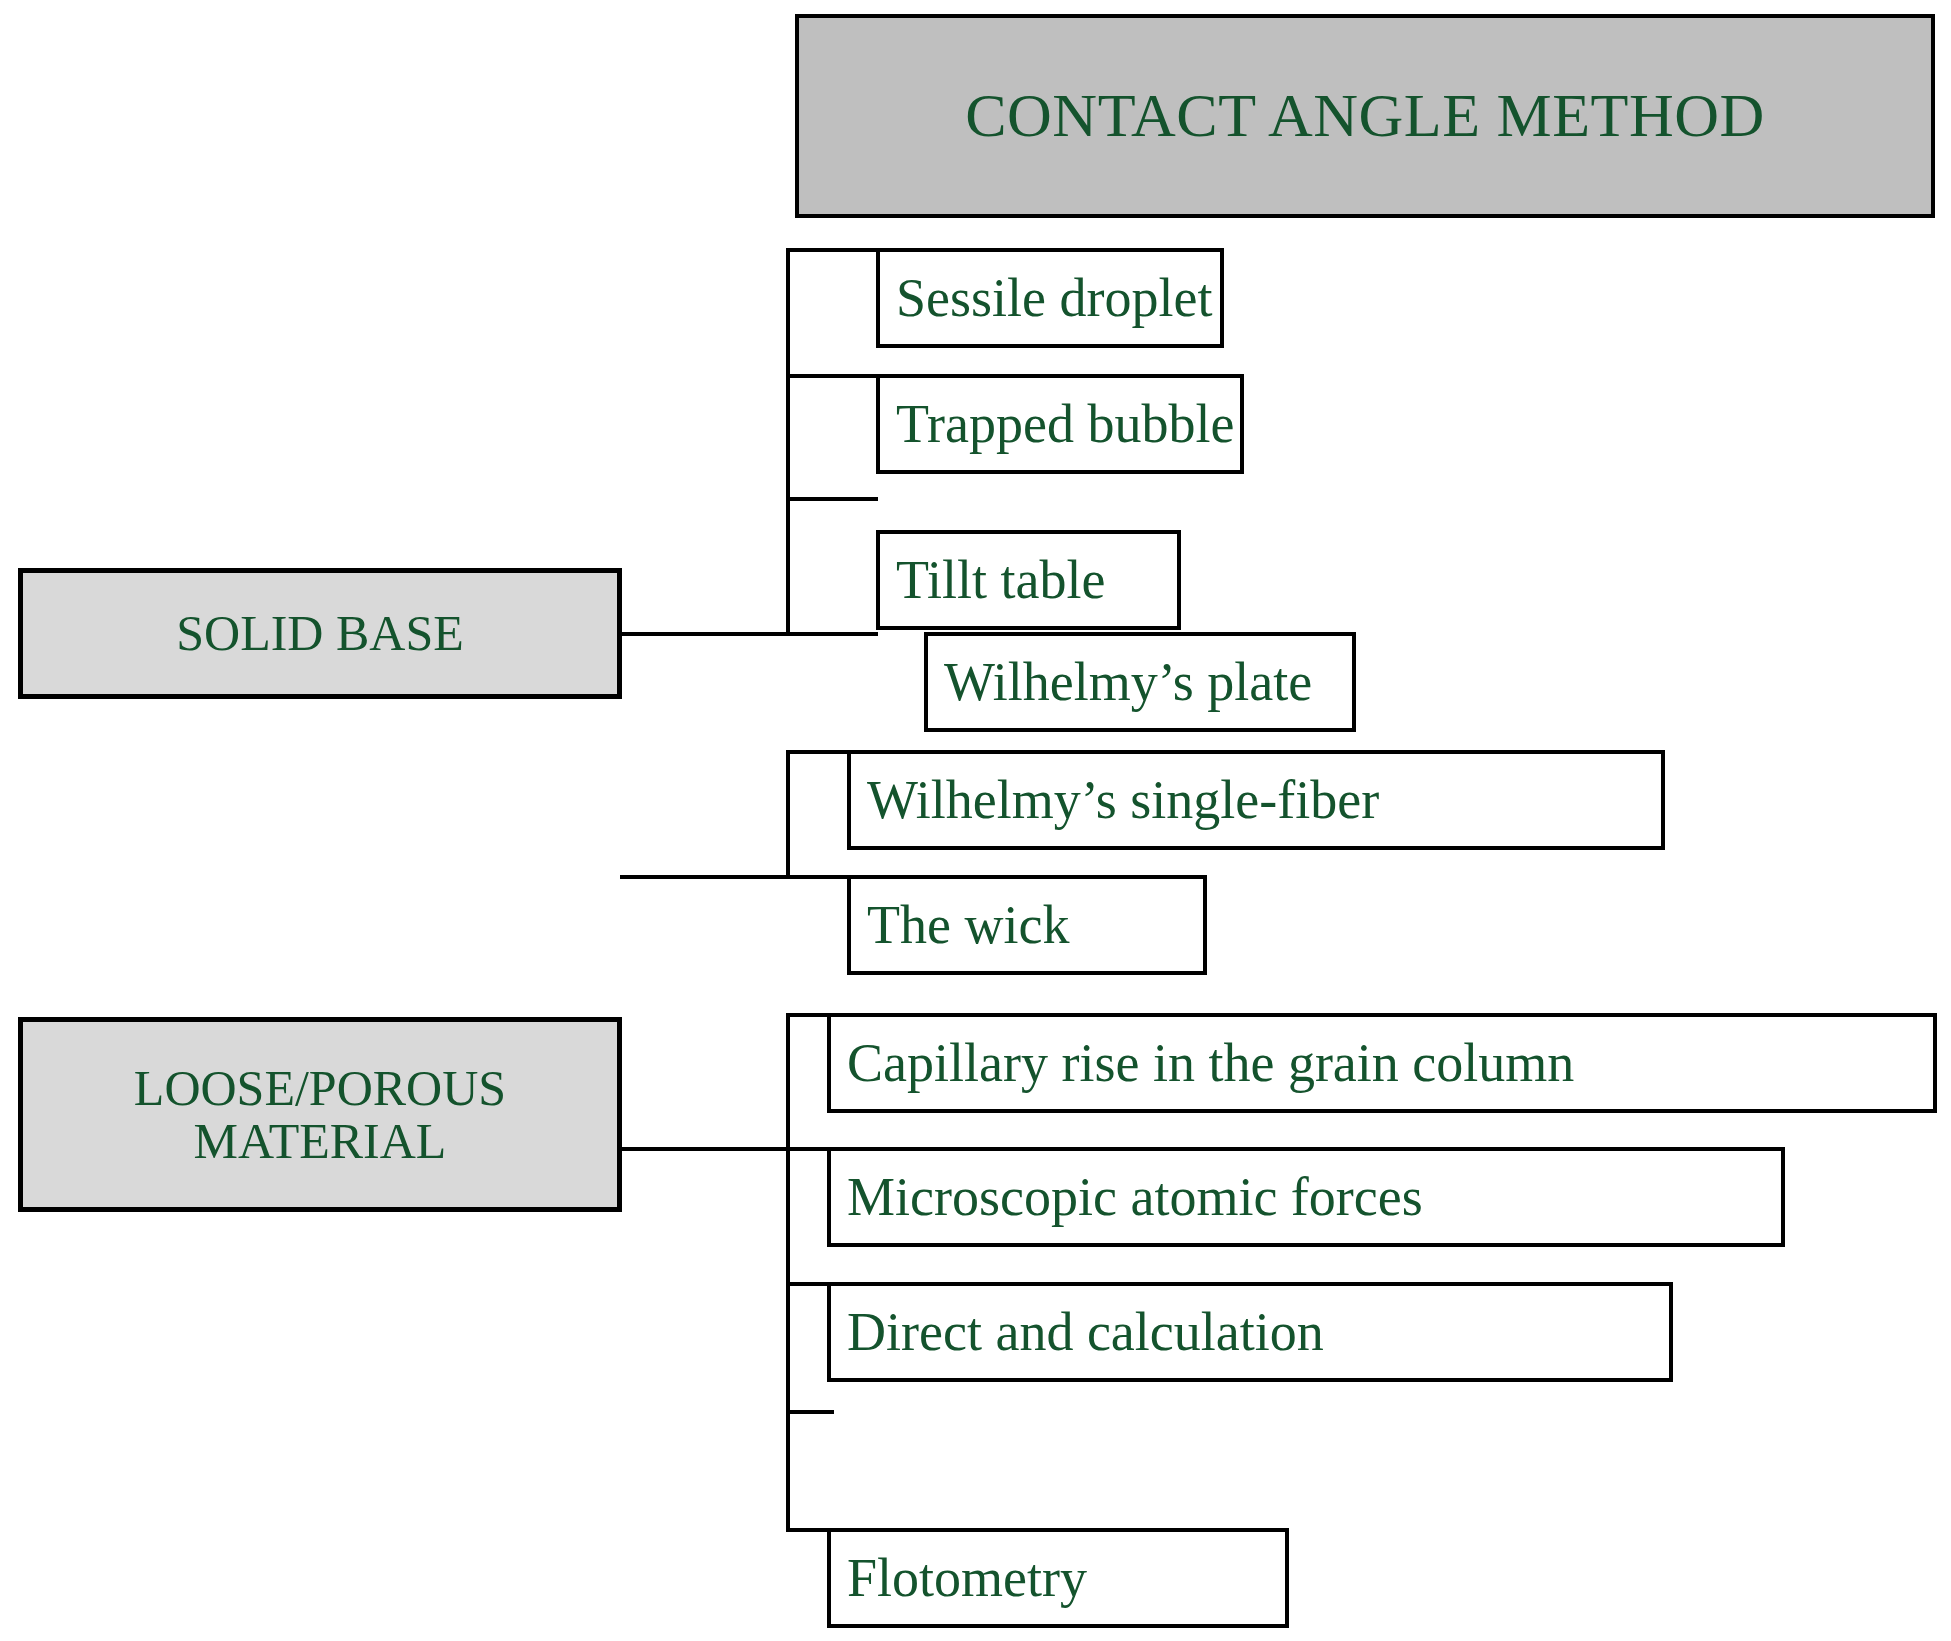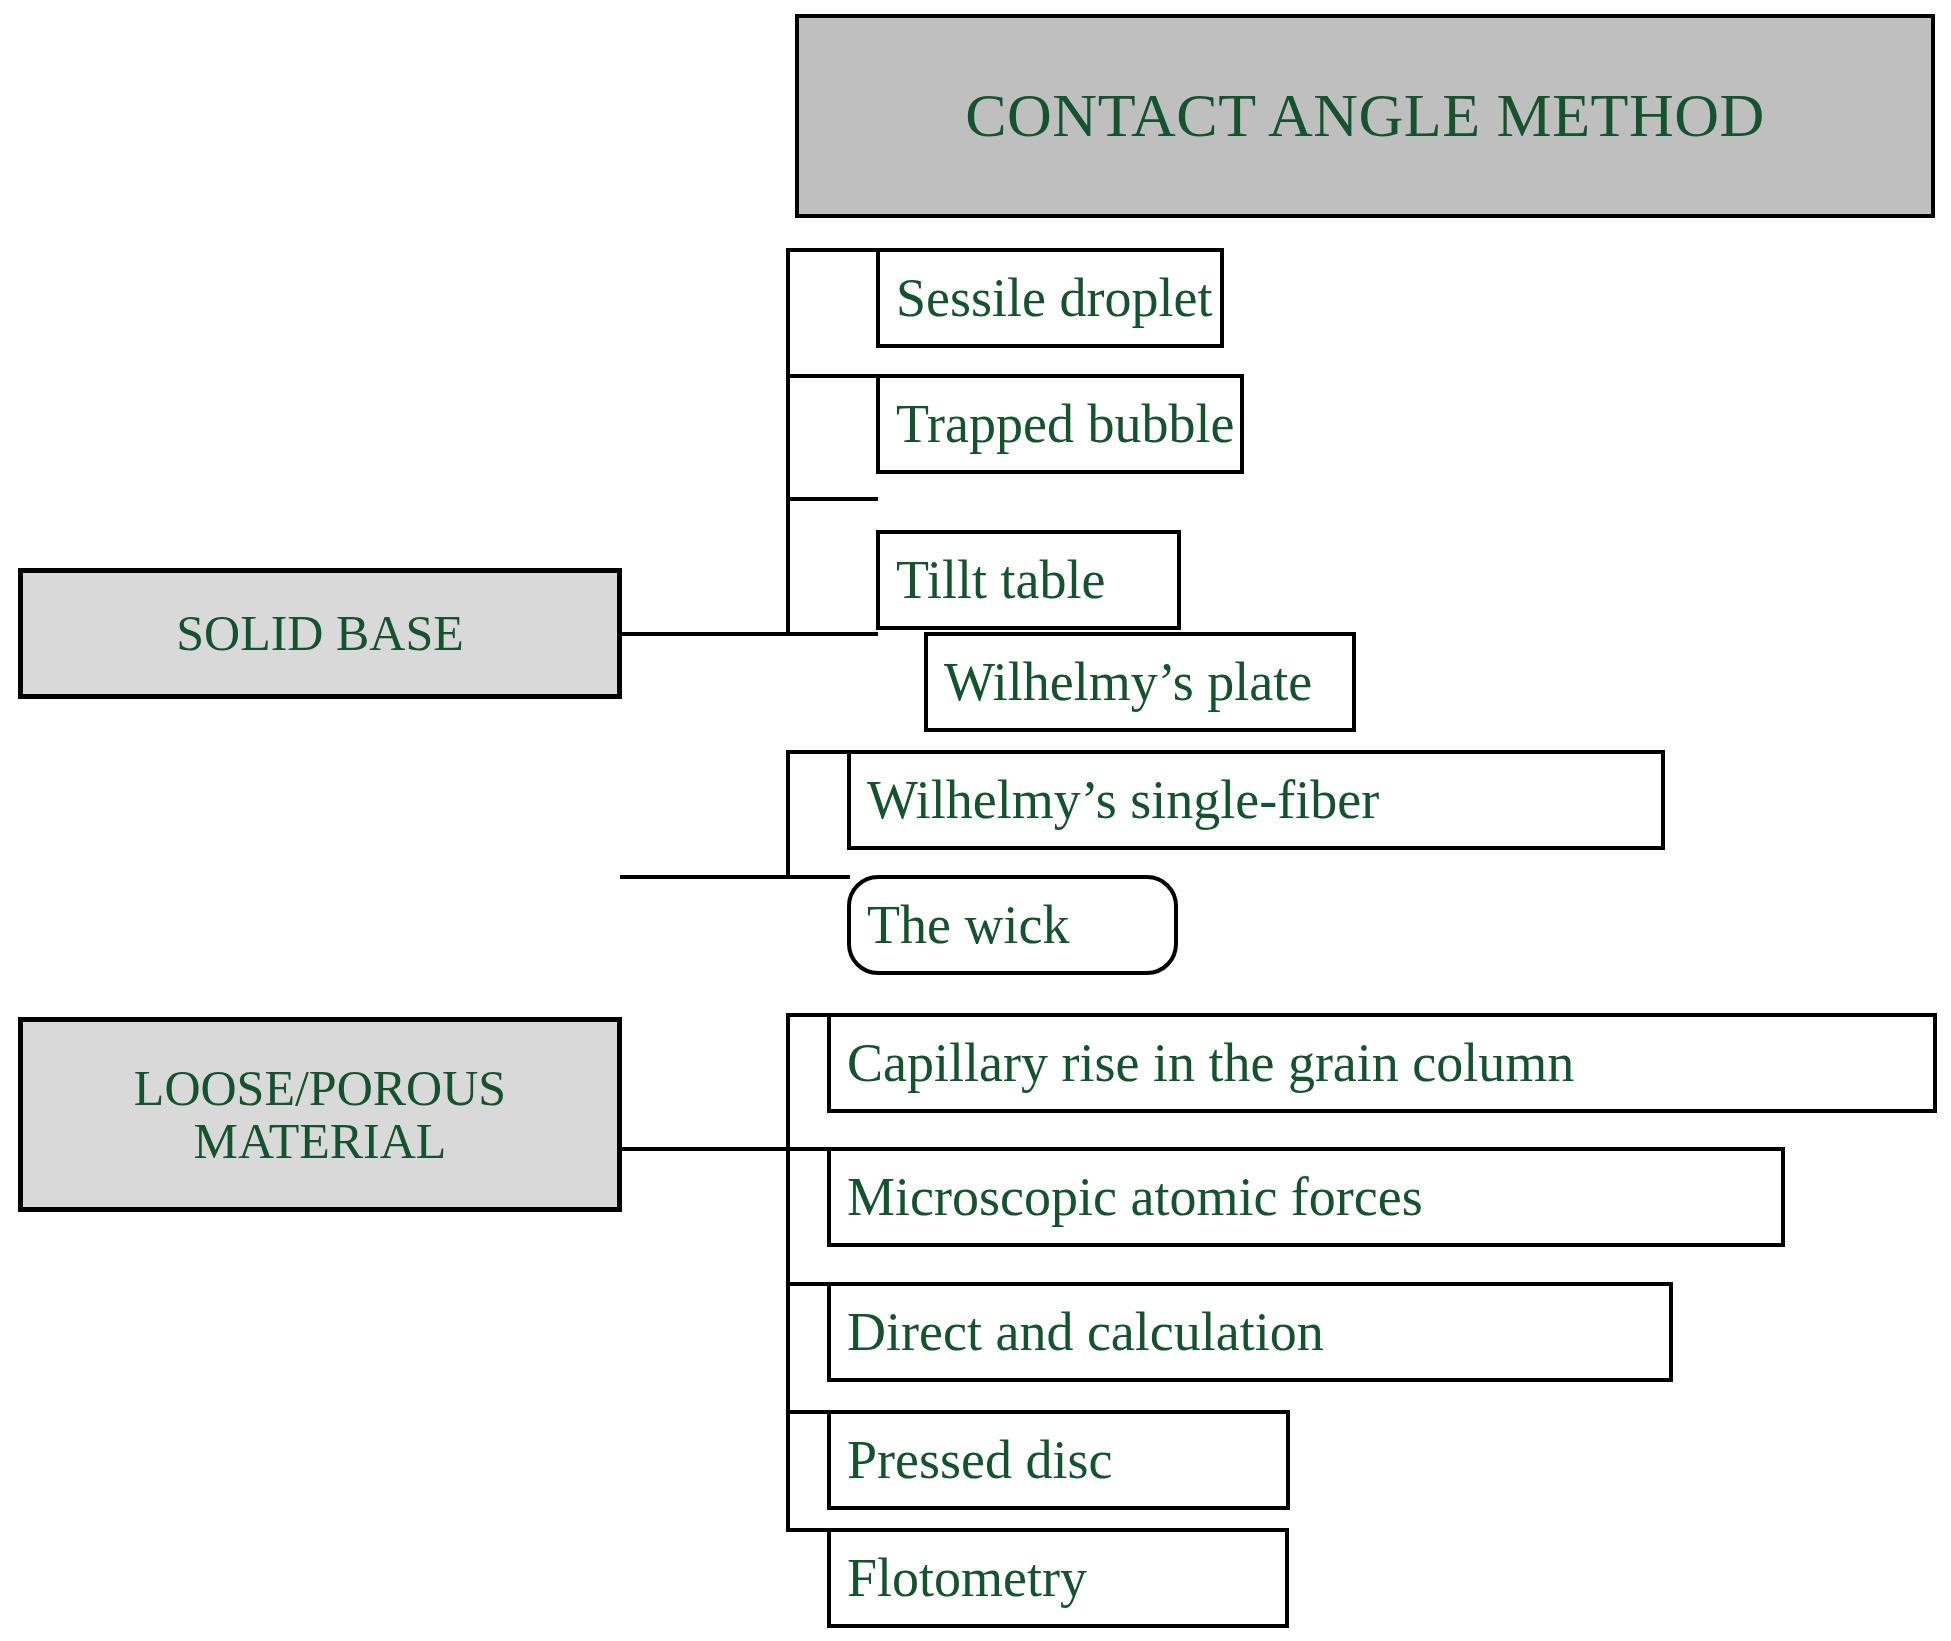--- a/index.html
+++ b/index.html
@@ -91,21 +91,21 @@
 
   <div class="cat-stub" style="left:620px; top:875px; width:170px;"></div>
 
   <div class="trunk" style="left:786px; top:750px; height:129px;"></div>
 
   <div class="stub" style="left:786px; top:750px; width:64px;"></div>
   <div class="stub" style="left:786px; top:875px; width:64px;"></div>
 
   <div class="box leaf-box" style="left:847px; top:750px; width:818px; height:100px;">Wilhelmy’s single-fiber</div>
 
-  <div class="box leaf-box" style="left:847px; top:875px; width:331px; height:100px;border-radius:31px;">The wick</div>
+  <div class="box leaf-box" style="left:847px; top:875px; width:360px; height:100px;">The wick</div>
 
   <div class="box cat-box" style="left:18px; top:1017px; width:604px; height:195px; flex-direction:column; justify-content:center;">
     <span>LOOSE/POROUS</span>
     <span>MATERIAL</span>
   </div>
 
   <div class="cat-stub" style="left:620px; top:1147px; width:170px;"></div>
 
   <div class="trunk" style="left:786px; top:1013px; height:519px;"></div>
 
@@ -114,17 +114,16 @@
   <div class="stub" style="left:786px; top:1282px; width:48px;"></div>
   <div class="stub" style="left:786px; top:1410px; width:48px;"></div>
   <div class="stub" style="left:786px; top:1528px; width:48px;"></div>
 
   <div class="box leaf-box" style="left:827px; top:1013px; width:1110px; height:100px;">Capillary rise in the grain column</div>
 
   <div class="box leaf-box" style="left:827px; top:1147px; width:958px; height:100px;">Microscopic atomic forces</div>
 
   <div class="box leaf-box" style="left:827px; top:1282px; width:846px; height:100px;">Direct and calculation</div>
 
-  <div class="box leaf-box" style="left:827px; top:1410px; width:463px; height:100px;">Pressed disc</div>
 
   <div class="box leaf-box" style="left:827px; top:1528px; width:462px; height:100px;">Flotometry</div>
 
 </div>
 
 </body></html>

